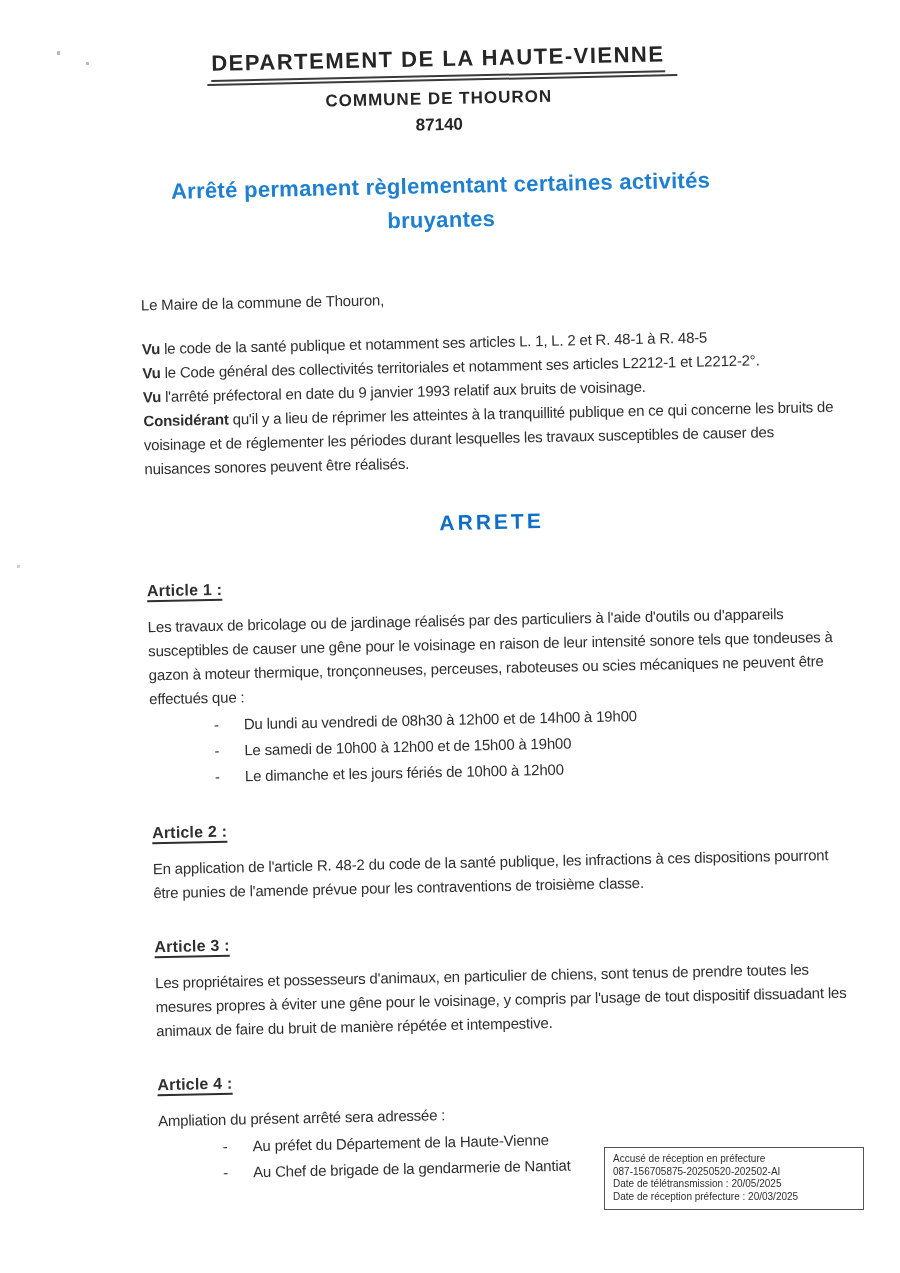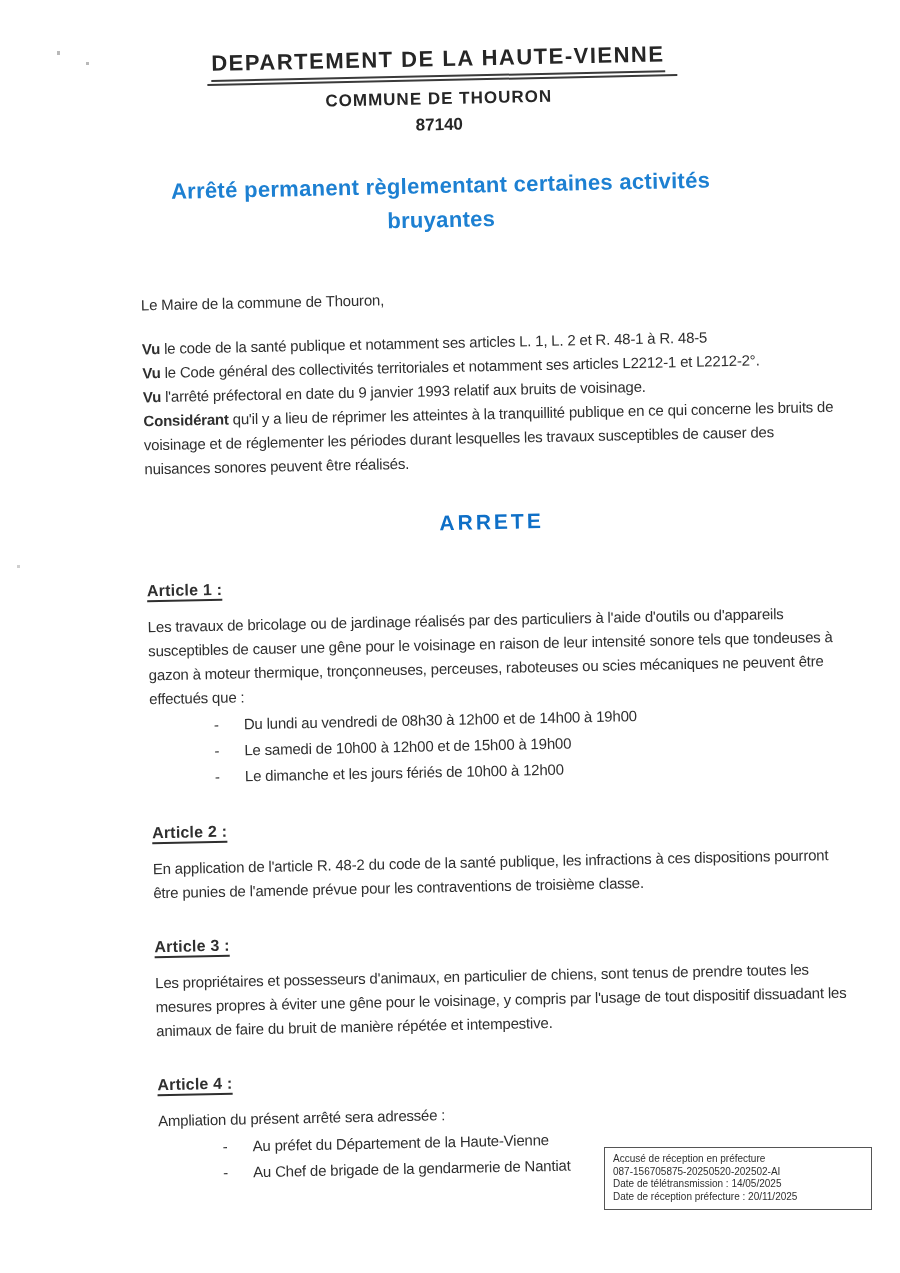--- a/index.html
+++ b/index.html
@@ -66,21 +66,21 @@
   }
   .article-heading.h2,.article-heading.h3,.article-heading.h4{margin-top:30px;}
   .article-body{margin:12px 0 0 0;}
   .bullets{margin-top:2px;}
   .bullet-row{display:flex;padding-left:64px;line-height:26px;}
   .bullet-row .dash{width:30px;flex:0 0 30px;}
   
   .stamp{
     position:absolute;left:604px;top:1147px;width:250px;
     border:1.5px solid #555;
-    padding:5px 8px 6px 8px;
+    padding:5px 0 6px 8px;
     font-size:10px;line-height:12.5px;
     letter-spacing:0;color:#2f2f2f;background:#fff;
   }
   .stamp div{white-space:nowrap;}
   
   .speck{position:absolute;background:#b9b9b9;}
   .speck.s1{left:57px;top:51px;width:3px;height:4px;}
   .speck.s2{left:86px;top:62px;width:3px;height:3px;}
   .speck.s3{left:17px;top:565px;width:3px;height:3px;background:#cfcfcf;}
 </style>
@@ -152,15 +152,15 @@
           <span>Au Chef de brigade de la gendarmerie de Nantiat</span>
         </div>
     </div>
 
   </div>
 </div>
 
 <div class="stamp">
   <div>Accusé de réception en préfecture</div>
   <div>087-156705875-20250520-202502-AI</div>
-  <div>Date de télétransmission : 14/05/2025</div>
-  <div>Date de réception préfecture : 20/11/2025</div>
+  <div>Date de télétransmission : 20/05/2025</div>
+  <div>Date de réception préfecture : 20/03/2025</div>
 </div>
 
 </body></html>

